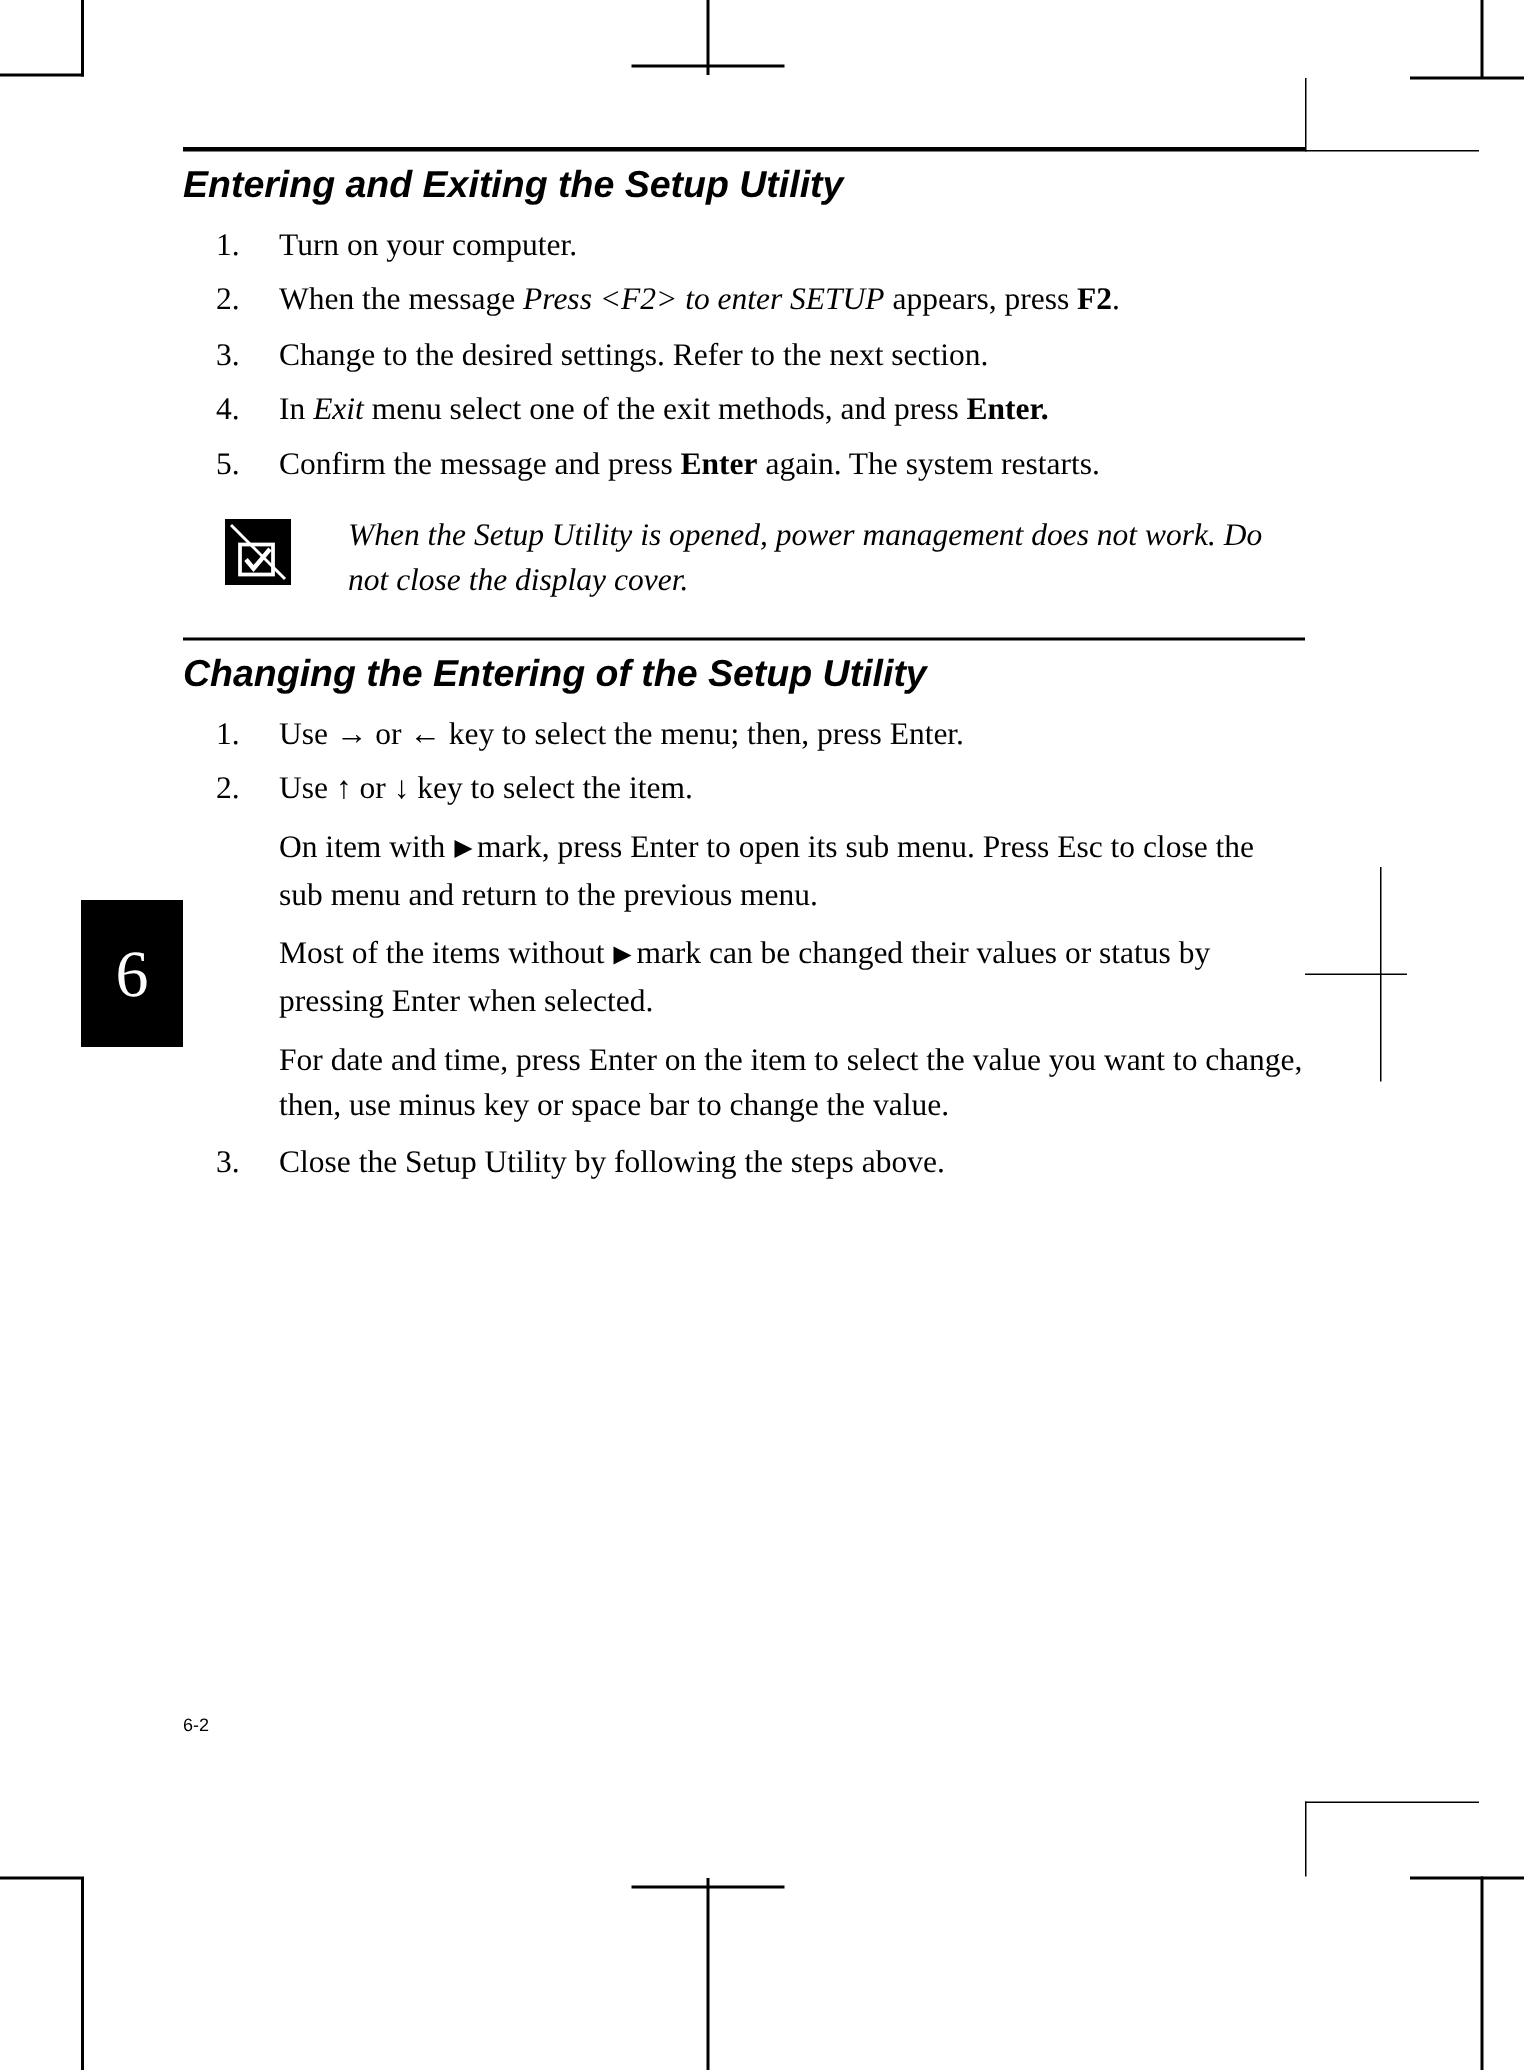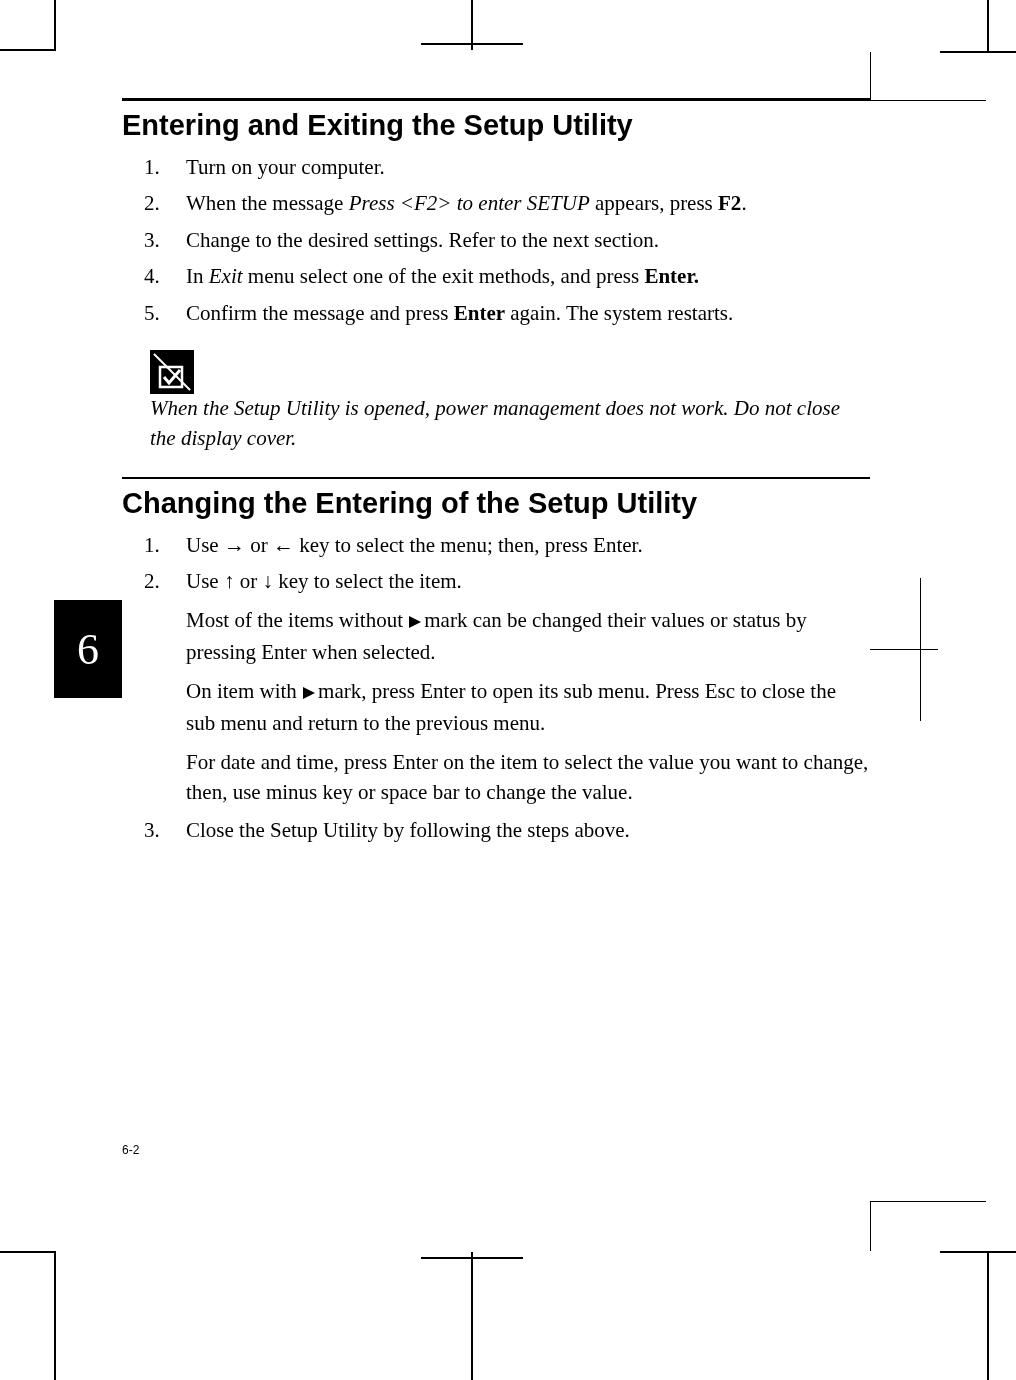--- a/index.html
+++ b/index.html
@@ -36,34 +36,34 @@
 
   
   .chapter-tab { position: absolute; left: 54px; top: 600px; width: 68px; height: 98px; background: #000; color: #fff; font-size: 44px; font-family: "Times New Roman", serif; display: flex; align-items: center; justify-content: center; }
 
   
   .content { position: absolute; left: 122px; top: 95px; width: 748px; }
 
   .rule { height: 3px; background: #000; margin-top: 3px; margin-bottom: 8px; }
   .rule.thin { height: 2px; margin-top: 24px; margin-bottom: 8px; }
 
-  h2.section { font-family: Arial, Helvetica, sans-serif; font-weight: bold; font-size: 29px; letter-spacing: 0px; margin-bottom: 10px; }
+  h2.section { font-family: Arial, Helvetica, sans-serif; font-weight: bold; font-size: 25px; letter-spacing: 0px; margin-bottom: 10px; font-style: italic; }
 
   .intro { font-size: 21px; margin-left: 28px; margin-bottom: 8px; }
 
   ol.steps { list-style: none; margin-left: 22px; }
   ol.steps > li { display: flex; font-size: 21px; line-height: 1.45; margin-bottom: 6px; }
   ol.steps > li .num { width: 42px; flex-shrink: 0; }
   ol.steps > li .txt { flex: 1; }
   .sub { margin-left: 64px; font-size: 21px; line-height: 1.45; margin-top: 8px; margin-bottom: 6px; }
 
   em, .it { font-style: italic; }
   strong, .b { font-weight: bold; }
 
-  .note-row { display: flex; align-items: flex-start; margin: 18px 0 10px 28px; flex-direction: column; }
+  .note-row { display: flex; align-items: flex-start; margin: 18px 0 10px 28px; }
   .note-icon { width: 44px; height: 44px; background: #000; position: relative; flex-shrink: 0; margin-right: 38px; margin-top: 4px; }
   .note-icon svg { position: absolute; inset: 0; }
   .note-text { font-size: 21px; font-style: italic; line-height: 1.4; }
 
   .tri { display:inline-block; vertical-align: -2px; margin: 0 2px 0 0; }
 
   .page-num { position: absolute; left: 122px; top: 1143px; font-family: Arial, Helvetica, sans-serif; font-size: 12px; }
 </style>
 </head>
 <body>
@@ -142,28 +142,28 @@
       </li>
       <li>
         <span class="num">2.</span>
         <span class="txt">
           <span>Use </span><span>↑</span><span> or </span><span>↓</span><span> key to select the item.</span>
         </span>
       </li>
     </ol>
 
     <p class="sub">
+      <span>On item with </span><span class="tri"><svg width="14" height="14">
+            <polygon points="1,1 13,7 1,13" fill="#000"></polygon>
+          </svg></span><span>mark, press Enter to open its sub menu. Press Esc to close the sub menu and return to the previous menu.</span>
+    </p>
+    <p class="sub">
       <span>Most of the items without </span><span class="tri"><svg width="14" height="14">
             <polygon points="1,1 13,7 1,13" fill="#000"></polygon>
           </svg></span><span>mark can be changed their values or status by pressing Enter when selected.</span>
-    </p>
-    <p class="sub">
-      <span>On item with </span><span class="tri"><svg width="14" height="14">
-            <polygon points="1,1 13,7 1,13" fill="#000"></polygon>
-          </svg></span><span>mark, press Enter to open its sub menu. Press Esc to close the sub menu and return to the previous menu.</span>
     </p>
     <p class="sub">For date and time, press Enter on the item to select the value you want to change, then, use minus key or space bar to change the value.</p>
 
     <ol class="steps" style="margin-top:8px;">
       <li>
         <span class="num">3.</span>
         <span class="txt">Close the Setup Utility by following the steps above.</span>
       </li>
     </ol>
   </div>

